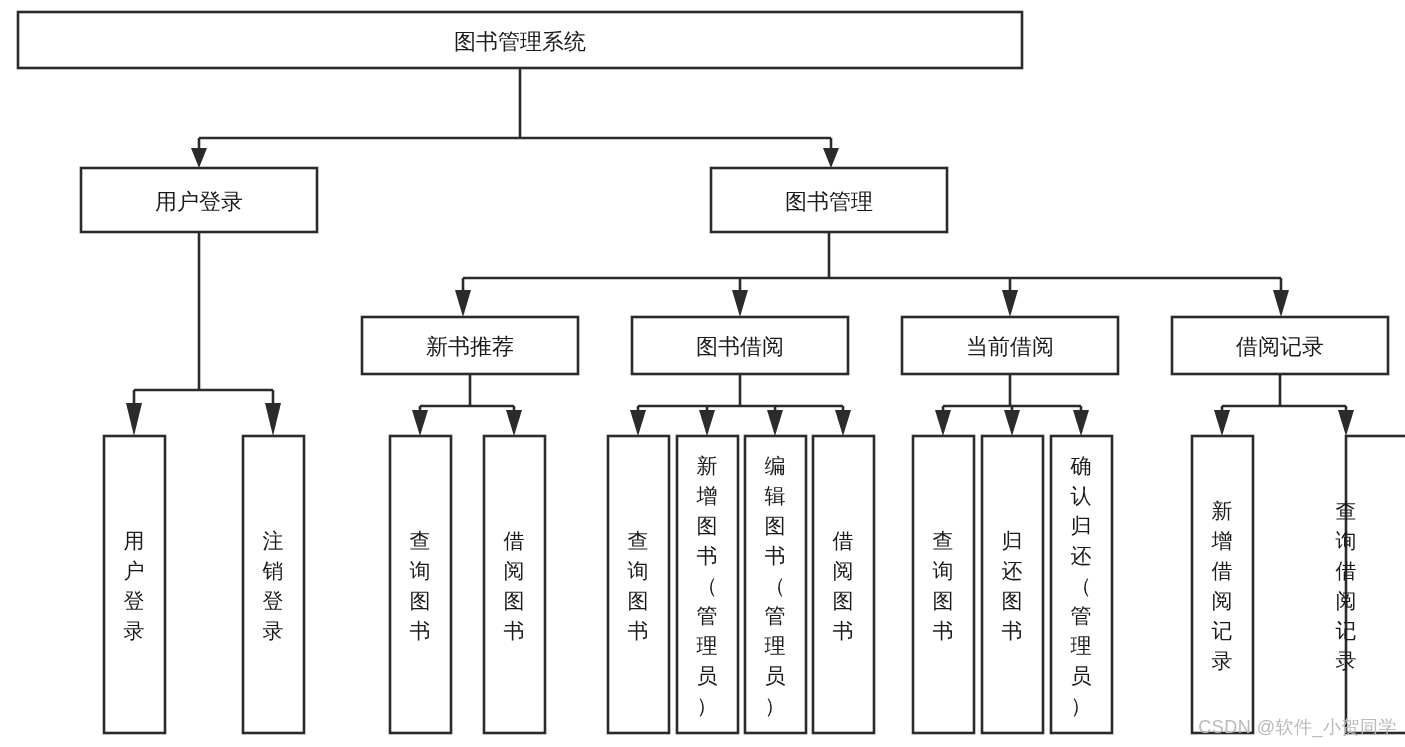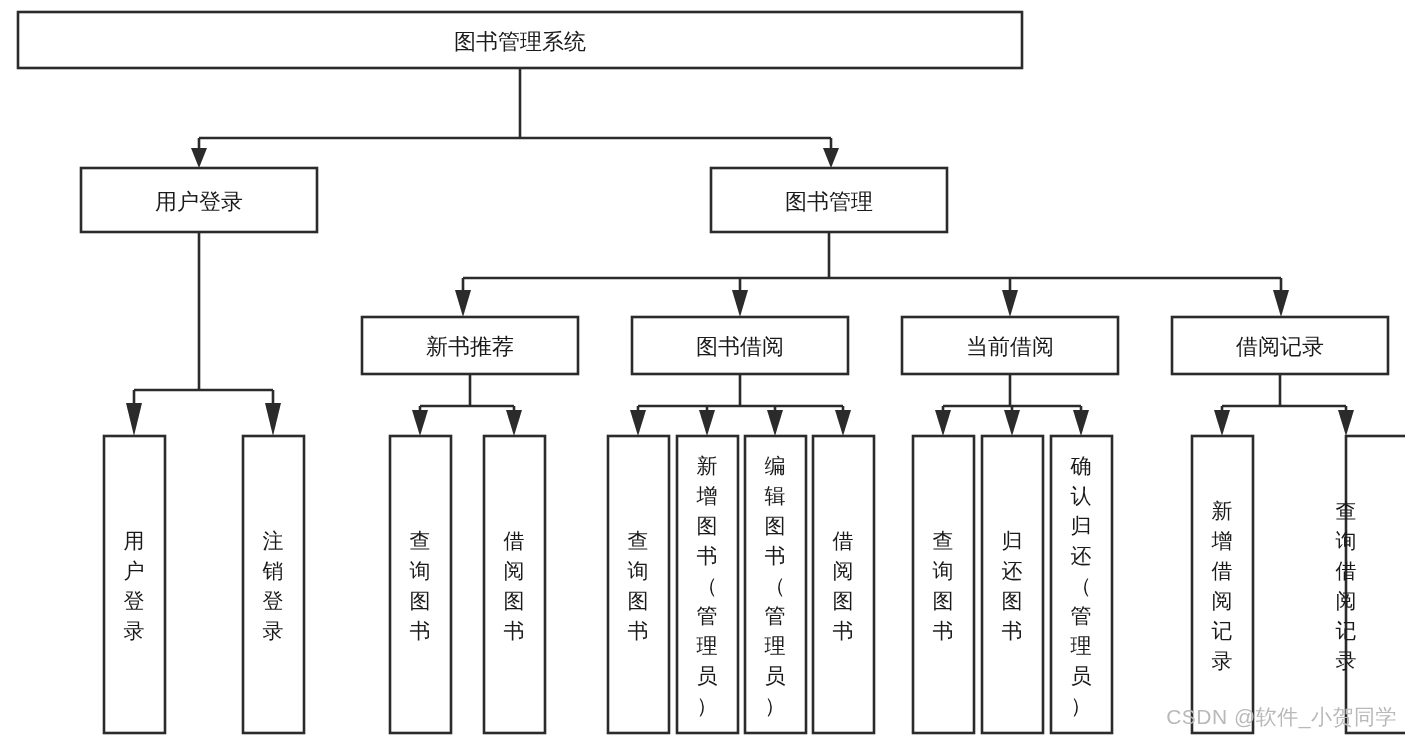--- a/index.html
+++ b/index.html
@@ -46,23 +46,23 @@
     fill: none;
     stroke-linecap: butt;
   }
   .arrow-head {
     fill: #2b2b2b;
     stroke: none;
   }
   .watermark-text {
     position: absolute;
     right: 8px;
-    bottom: 16px;
+    bottom: 8px;
     color: #b9b9b9;
-    font-size: 21px;
+    font-size: 18px;
     font-family: "Liberation Sans", "DejaVu Sans", sans-serif;
     letter-spacing: 0.5px;
     white-space: nowrap;
     pointer-events: none;
   }
 </style>
 </head>
 <body>
 
 <div id="diagram-root">

